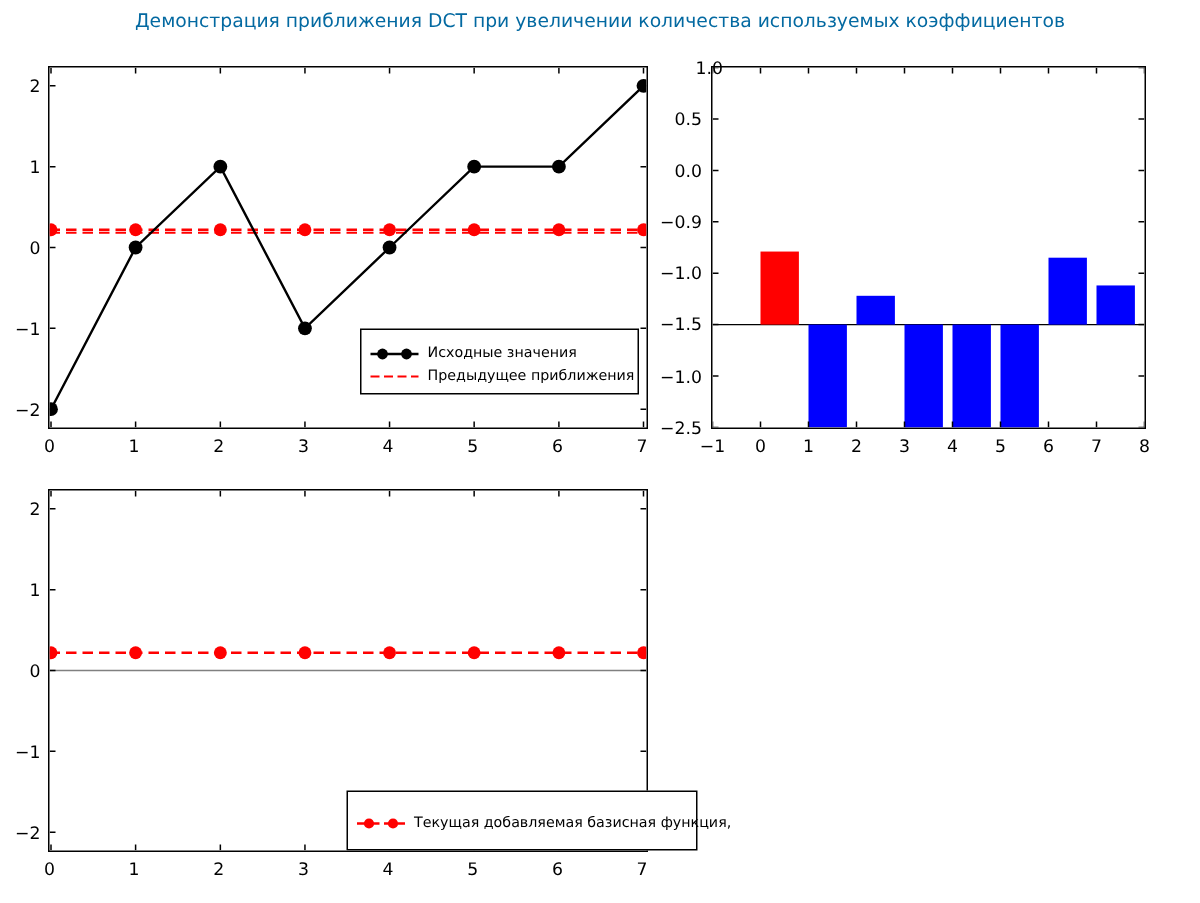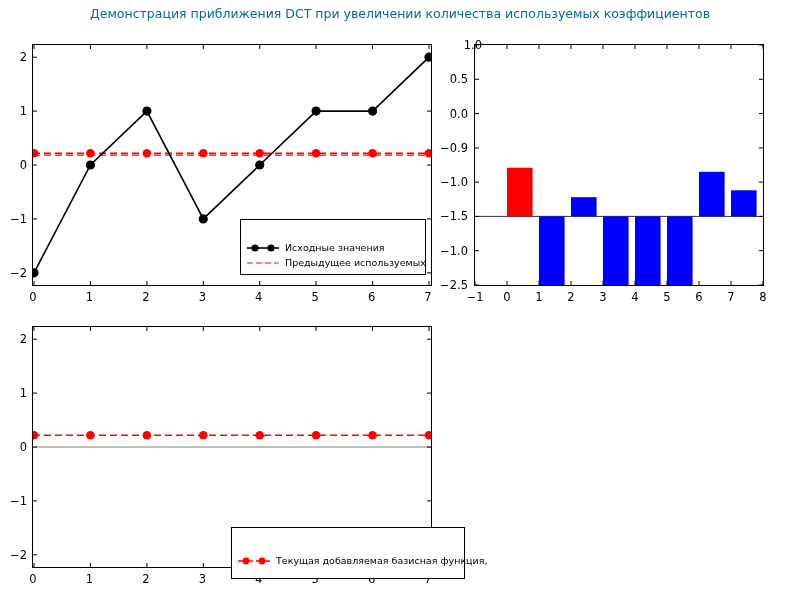--- a/index.html
+++ b/index.html
@@ -80,21 +80,21 @@
   .ytick {
     transform: translateY(-50%);
     text-align: right;
   }
   
   .legend {
     position: absolute;
     box-sizing: border-box;
     border: 1px solid #000000;
     background: #ffffff;
-    padding: 20px 5px 4px 5px;
+    padding: 8px 5px 4px 5px;
     font-size: 9.5px;
     color: #000000;
     line-height: 1.25;
   }
   .legend-row {
     display: flex;
     align-items: center;
     height: 15px;
   }
   .legend-sample {
@@ -224,21 +224,21 @@
         </svg>
       </span>
       <span class="legend-text">Исходные значения</span>
     </div>
     <div class="legend-row">
       <span class="legend-sample">
         <svg width="34" height="12" viewBox="0 0 34 12">
           <line x1="1" y1="6" x2="33" y2="6" stroke="#ff0000" stroke-width="1.2" stroke-dasharray="6,3"></line>
         </svg>
       </span>
-      <span class="legend-text">Предыдущее используемых</span>
+      <span class="legend-text">Предыдущее приближения</span>
     </div>
   </div>
 
   <div class="panel" id="panel-coeffs">
     <div class="plotarea">
       <svg class="plot" width="288" height="240" viewBox="0 0 288 240">
 
         <line x1="0" y1="171.4" x2="288" y2="171.4" stroke="#000000" stroke-width="0.8"></line>
 
         <g>

